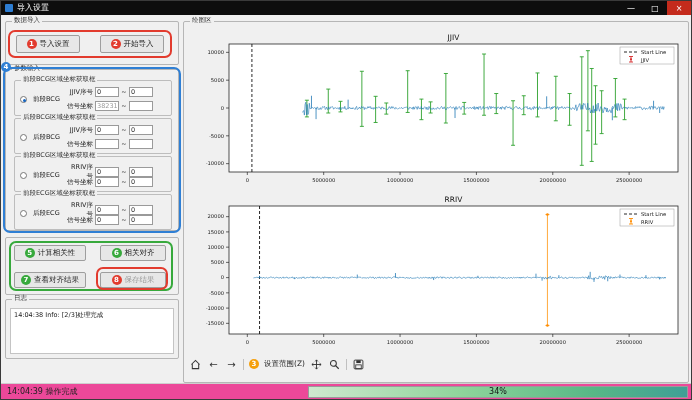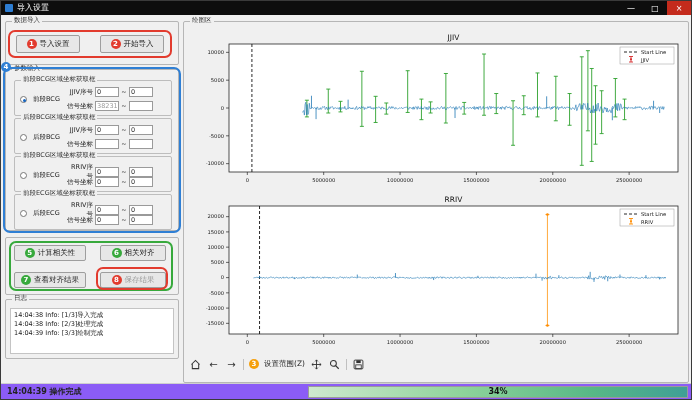--- a/index.html
+++ b/index.html
@@ -6,21 +6,21 @@
   body{background:#444;font-family:"DejaVu Sans","Liberation Sans",sans-serif;}
   .app{position:relative;width:692px;height:400px;background:#f0f0f0;overflow:hidden;border:1px solid #3a3a3a;}
   
   .titlebar{position:absolute;top:0;left:0;right:0;height:14px;background:#0d0d0d;display:flex;align-items:center;color:#fff;z-index:50;}
   .title-icon{width:8px;height:8px;background:#2d7dd2;border-radius:1px;margin:0 4px;}
   .title-text{font-size:8px;line-height:14px;}
   .tb-spacer{flex:1;}
   .win-btn{width:24px;height:14px;display:flex;align-items:center;justify-content:center;font-size:8px;color:#fff;}
   .win-close{background:#c42b1c;}
   
-  .statusbar{position:absolute;bottom:0;left:0;right:0;height:16px;background:#8b5cf6;border-top:1px solid #cfcfcf;display:flex;align-items:center;font-size:8px;z-index:40;font-weight:bold;}
+  .statusbar{position:absolute;bottom:0;left:0;right:0;height:16px;background:#ec4899;border-top:1px solid #cfcfcf;display:flex;align-items:center;font-size:8px;z-index:40;}
   .status-text{margin-left:6px;color:#222;}
   .progress{margin-left:auto;margin-right:3px;width:380px;height:12px;border:1px solid #9a9a9a;background:linear-gradient(90deg,#cfe9cf 0%,#8fd49b 40%,#57b886 75%,#3f9f96 100%);display:flex;align-items:center;justify-content:center;font-size:8px;color:#111;}
   
   .group{position:absolute;border:1px solid #b6b6b6;border-radius:2px;background:#f0f0f0;}
   .glabel{position:absolute;top:-5px;left:6px;background:#f0f0f0;padding:0 2px;font-size:6.5px;color:#333;line-height:1;white-space:nowrap;}
   
   .btn{position:absolute;display:flex;align-items:center;justify-content:center;gap:3px;background:#e7e7e7;border:1px solid #9e9e9e;border-radius:2px;font-size:7.5px;color:#1a1a1a;cursor:default;white-space:nowrap;}
   .btn.disabled{color:#9a9a9a;}
   
   .badge{width:10px;height:10px;border-radius:50%;color:#fff;font-size:7px;font-weight:bold;display:flex;align-items:center;justify-content:center;flex:0 0 auto;line-height:1;}
@@ -184,23 +184,21 @@
       <span class="badge red">8</span>
       <span>保存结果</span>
     </div>
   </div>
   <div class="ann green" style="left:8px;top:240px;width:164px;height:50px;"></div>
   <div class="ann red" style="left:95px;top:266px;width:72px;height:23px;"></div>
 
   <div class="group" style="left:4px;top:298px;width:174px;height:60px;">
     <span class="glabel">日志</span>
     <div class="logbox">
-      <div>14:04:38 Info: [1/3]导入完成</div>
       <div>14:04:38 Info: [2/3]处理完成</div>
-      <div>14:04:39 Info: [3/3]绘制完成</div>
     </div>
   </div>
 
   <div class="group" style="left:182px;top:20px;width:506px;height:362px;">
     <span class="glabel">绘图区</span>
   </div>
 
   <svg class="chart-svg" style="left:188px;top:30px;" width="496" height="158" viewBox="0 0 496 158">
       <rect x="40" y="13" width="449" height="128" fill="#ffffff" stroke="#262626" stroke-width="0.8"></rect>
       <text x="264.5" y="8.5" font-size="7.5" text-anchor="middle" fill="#111">JJIV</text>

